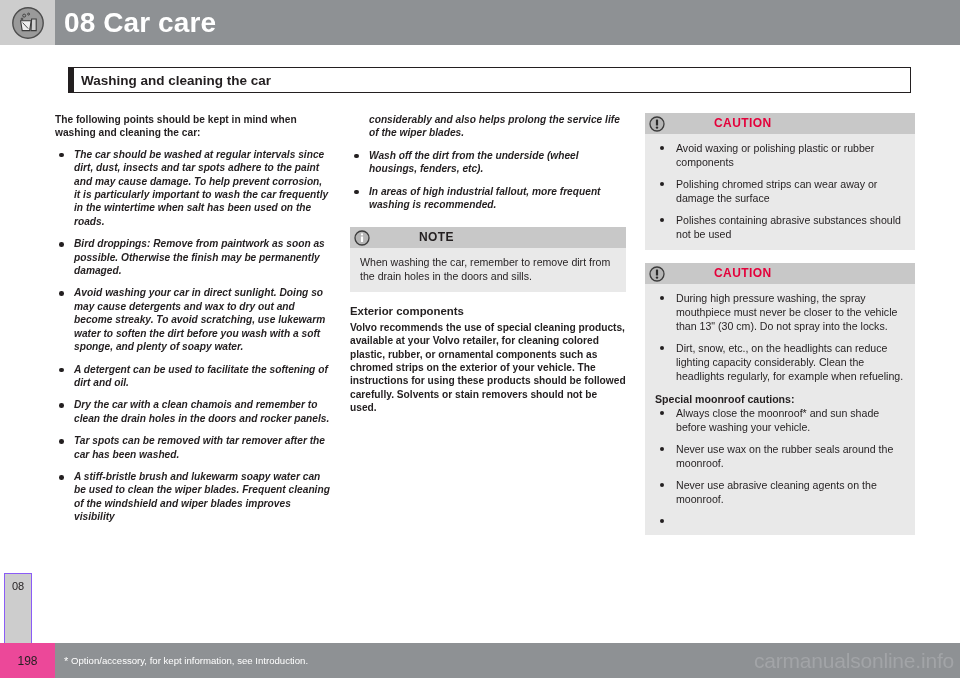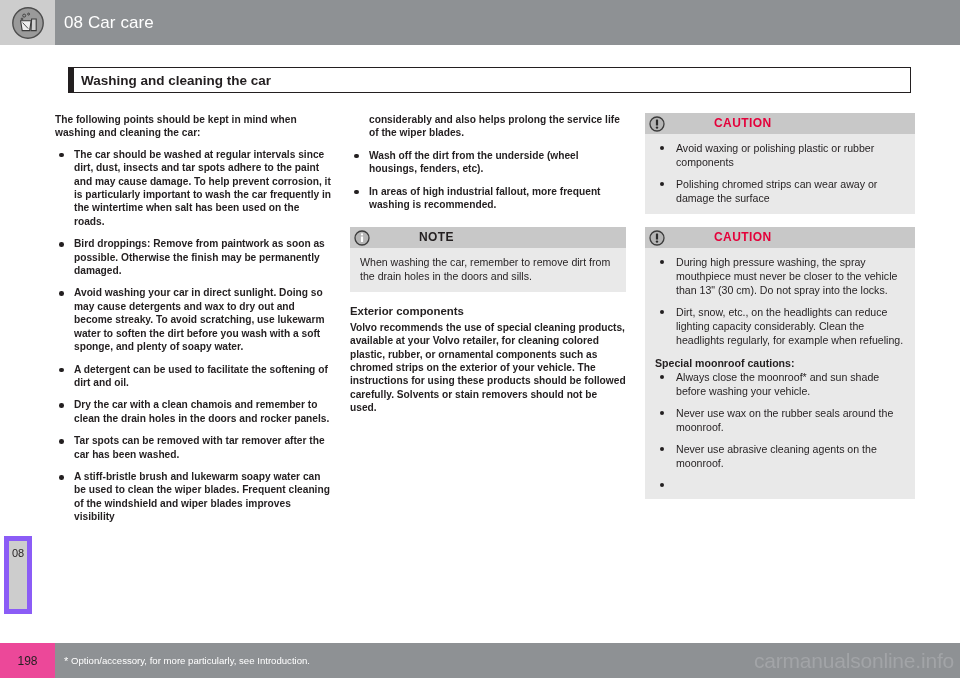--- a/index.html
+++ b/index.html
@@ -32,40 +32,40 @@
     justify-content: center;
   }
   .hdr-icon { width: 34px; height: 34px; display:block; }
   .topbar-title {
     position: absolute;
     left: 64px; top: 0;
     height: 45px;
     display: flex;
     align-items: center;
     color: #ffffff;
-    font-size: 17px;
-    font-weight: normal;
+    font-size: 28px;
+    font-weight: bold;
     letter-spacing: 0.1px;
   }
 
   
   .sheet {
     position: absolute;
     left: 0; top: 45px;
     width: 960px; height: 588px;
     background: #ffffff;
   }
 
   
   .chapter-tab {
     position: absolute;
-    left: 4px; top: 491px;
+    left: 4px; top: 528px;
     width: 28px; height: 78px;
     background: #cdcdcd;
-    border: 5px solid #8b5cf6;
+    border: 1px solid #8b5cf6;
     color: #231f20;
     font-size: 11px;
     display: flex;
     align-items: flex-start;
     justify-content: center;
     padding-top: 6px;
     box-sizing: border-box;
   }
 
   
@@ -115,20 +115,21 @@
 
   p.body {
     margin: 0 0 8px 0;
     font-weight: bold;
   }
 
   ul.bullets {
     margin: 0;
     padding: 0;
     list-style: none;
+    font-style: italic;
   }
   ul.bullets > li {
     position: relative;
     padding-left: 19px;
     margin-bottom: 9px;
     font-weight: bold;
   }
   ul.bullets > li::before {
     content: "";
     position: absolute;
@@ -313,20 +314,21 @@
           <circle cx="8" cy="8" r="7" fill="#b5b5b5" stroke="#3b3b3b" stroke-width="1.3"></circle>
           <rect x="6.9" y="3.6" width="2.2" height="6.0" rx="0.4" fill="#2b2b2b"></rect>
           <circle cx="8" cy="11.6" r="1.2" fill="#2b2b2b"></circle>
         </svg>
         <span class="hd-txt">CAUTION</span>
       </div>
       <div class="bd">
         <ul class="boxbullets">
           <li>Avoid waxing or polishing plastic or rubber components</li>
           <li>Polishing chromed strips can wear away or damage the surface</li>
+          <li>Polishes containing abrasive substances should not be used</li>
         </ul>
       </div>
     </div>
 
     <div class="infobox caution">
       <div class="hd">
         <svg class="glyph" viewBox="0 0 16 16">
           <circle cx="8" cy="8" r="7" fill="#b5b5b5" stroke="#3b3b3b" stroke-width="1.3"></circle>
           <rect x="6.9" y="3.6" width="2.2" height="6.0" rx="0.4" fill="#2b2b2b"></rect>
           <circle cx="8" cy="11.6" r="1.2" fill="#2b2b2b"></circle>
@@ -347,16 +349,16 @@
         </ul>
       </div>
     </div>
 
   </div>
 </div>
 
 <div class="footer">
   <div class="pagenum-cell">198</div>
   <div class="note">
-    <sup>*</sup>&nbsp;<span>Option/accessory, for more particularly, see Introduction.</span>
+    <sup>*</sup>&nbsp;<span>Option/accessory, for kept information, see Introduction.</span>
   </div>
   <div class="watermark">carmanualsonline.info</div>
 </div>
 
 </body></html>

